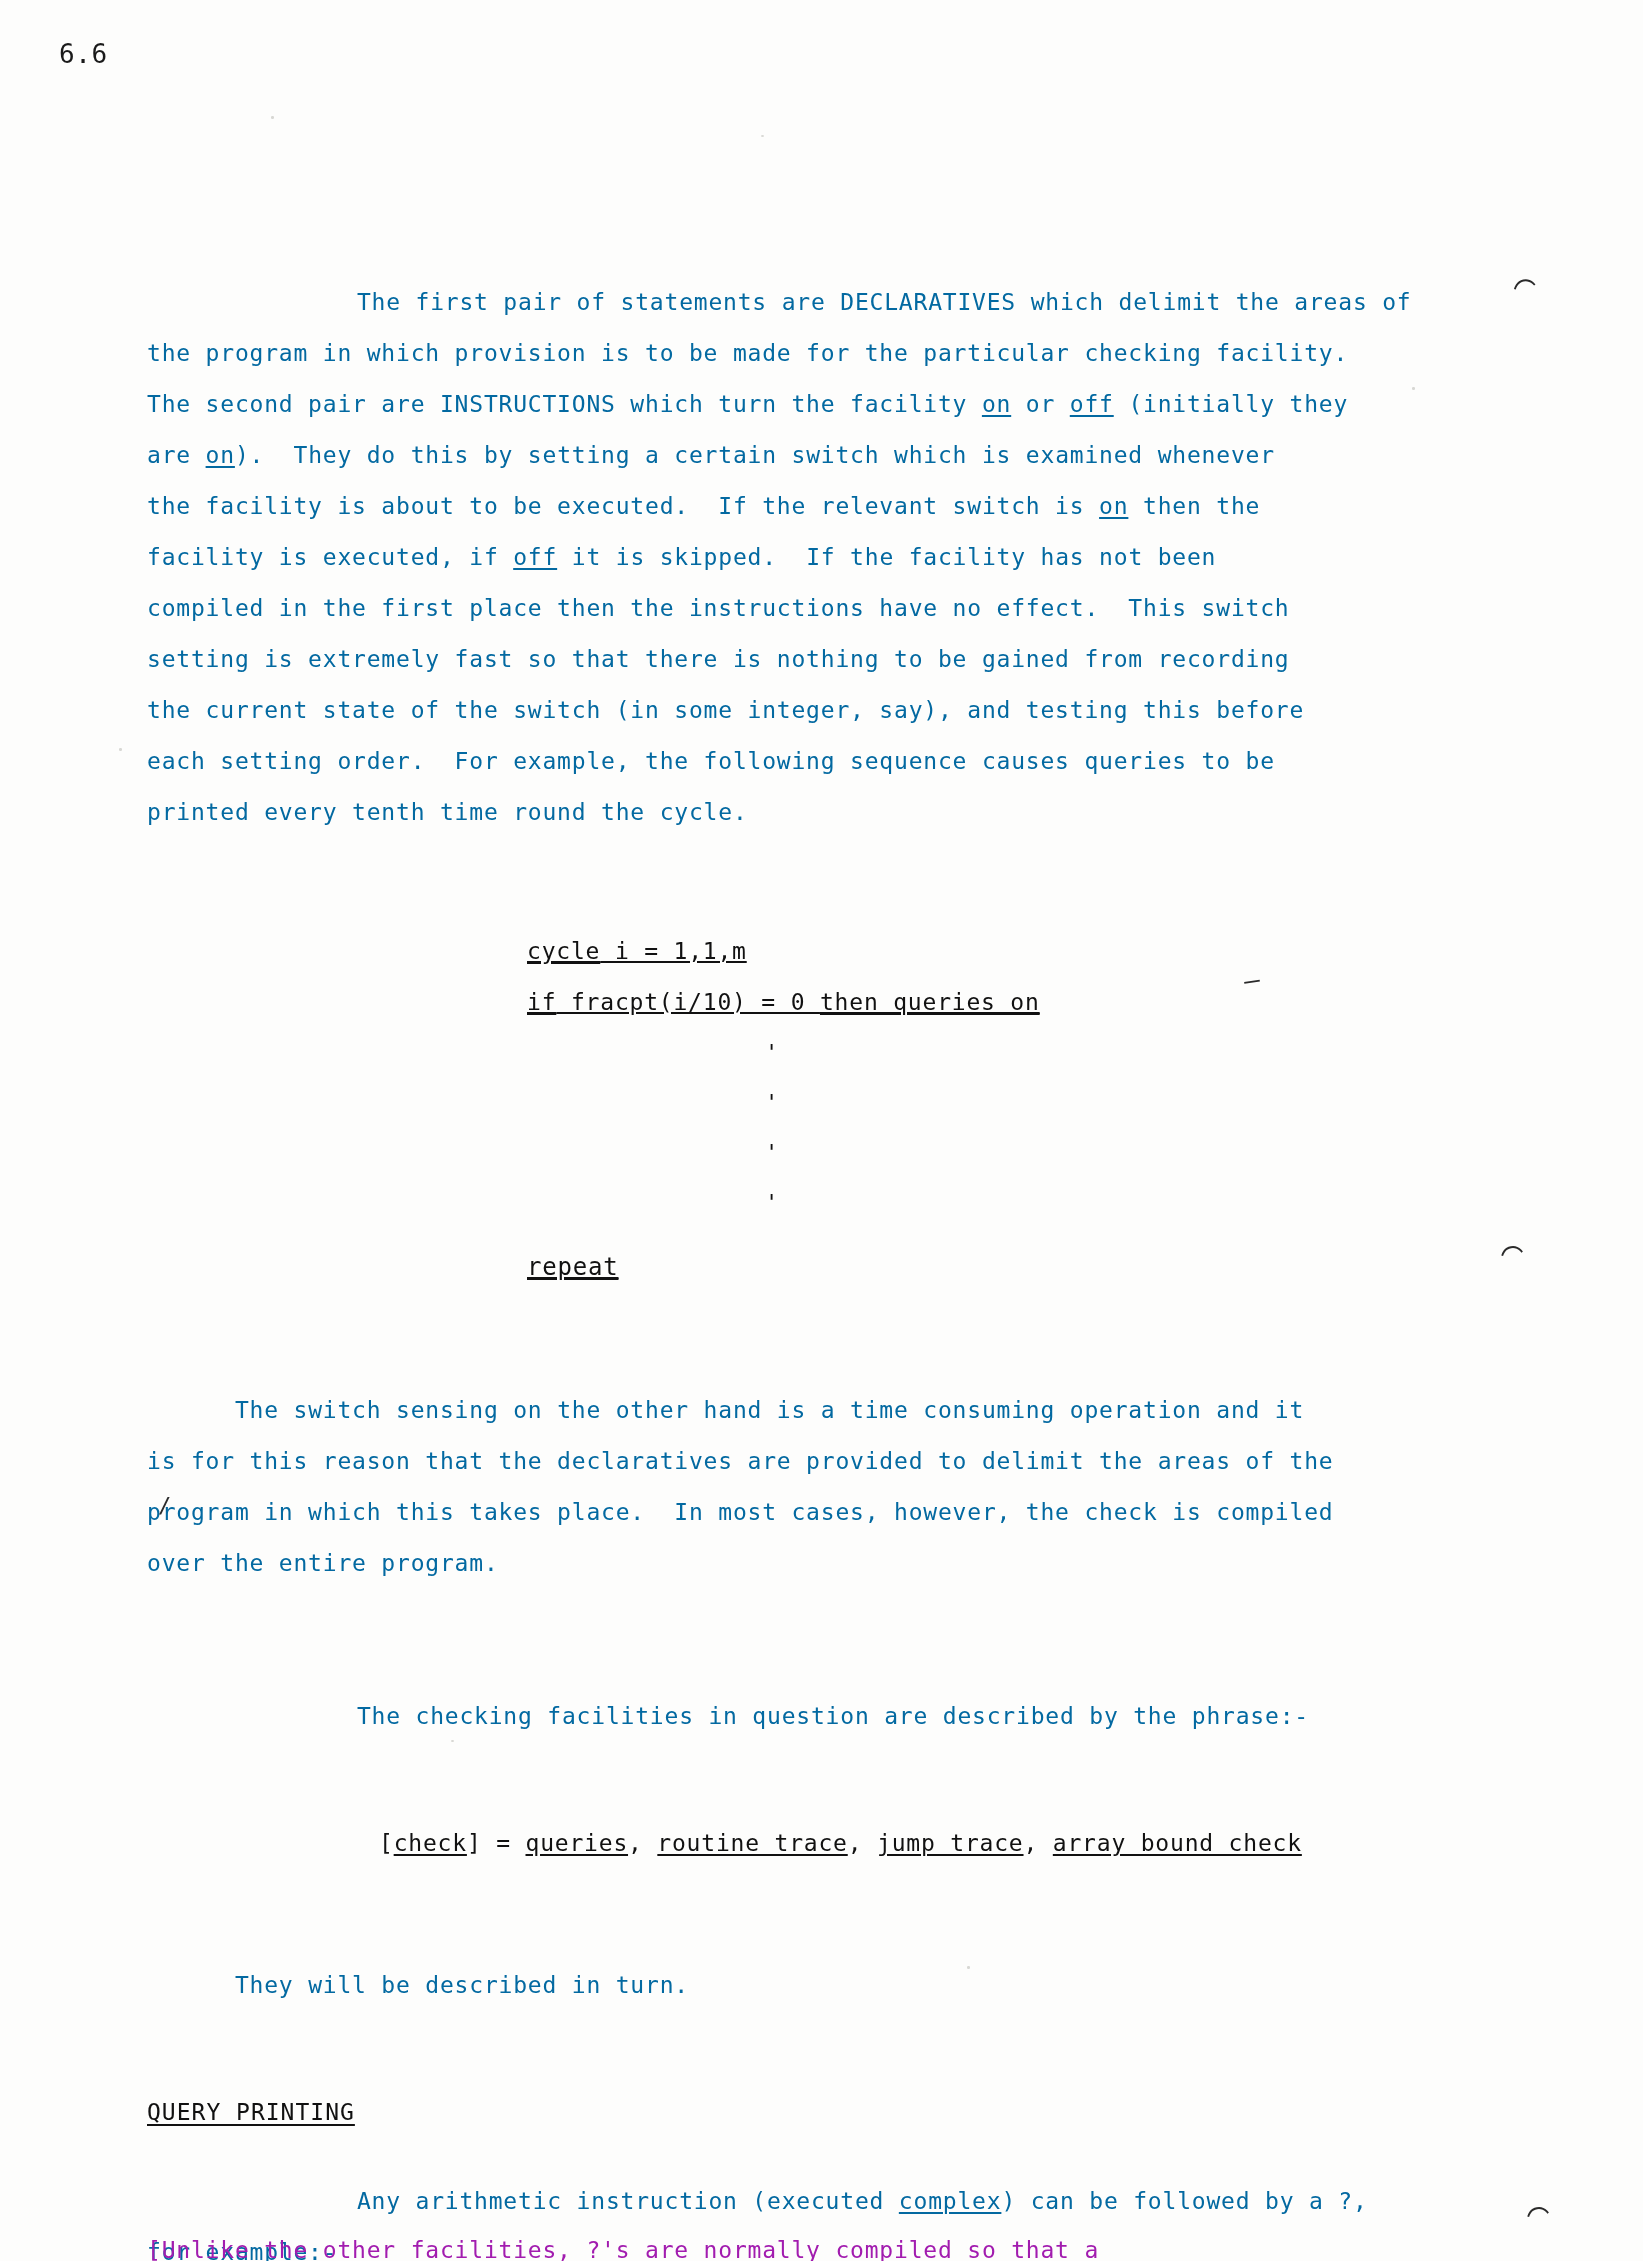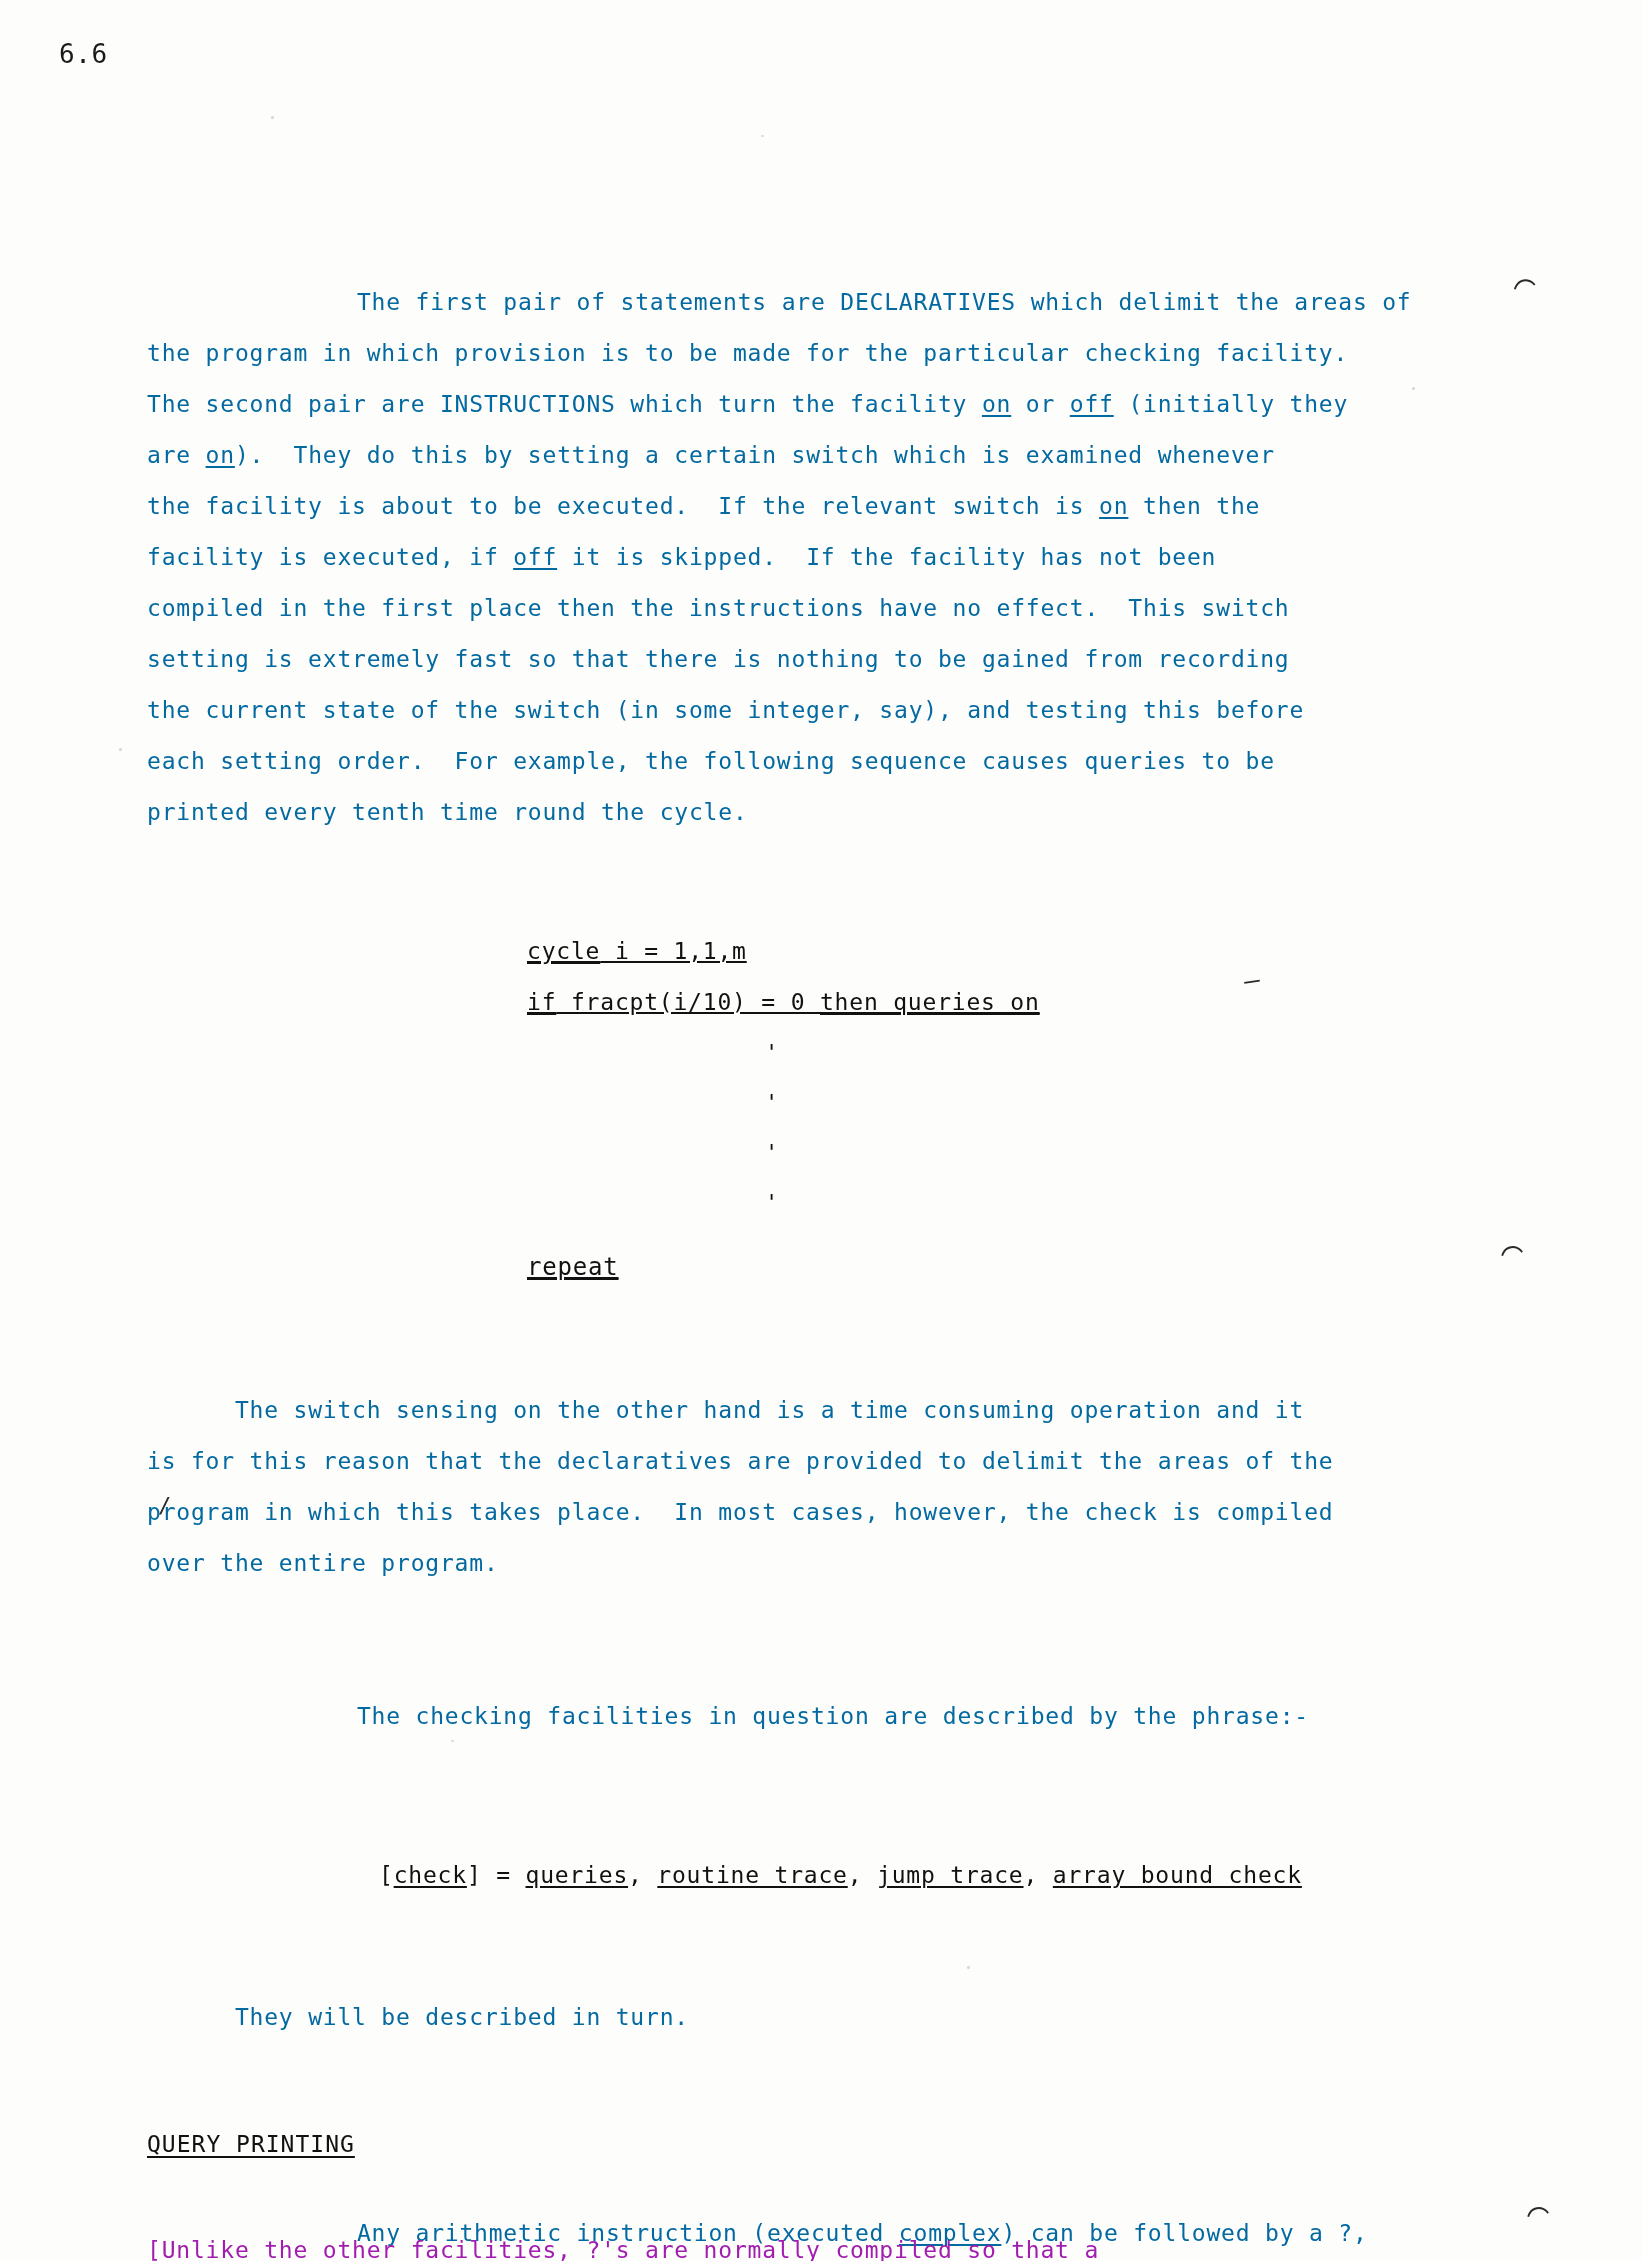--- a/index.html
+++ b/index.html
@@ -72,21 +72,20 @@
     letter-spacing: 0.8px;
     text-decoration: underline;
   }
   .gap-lg { height: 53px; }
   .gap-md { height: 37px; }
   .centered-code {
     margin-left: 232px;
     font-size: 23px;
     letter-spacing: 0.8px;
     white-space: pre;
-    margin-top: 32px;
   }
   .section-head {
     font-size: 23px;
     letter-spacing: 1px;
     text-decoration: underline;
     text-underline-offset: 3.9px;
   }
   .cut-line {
     position: absolute;
     left: 147px;

